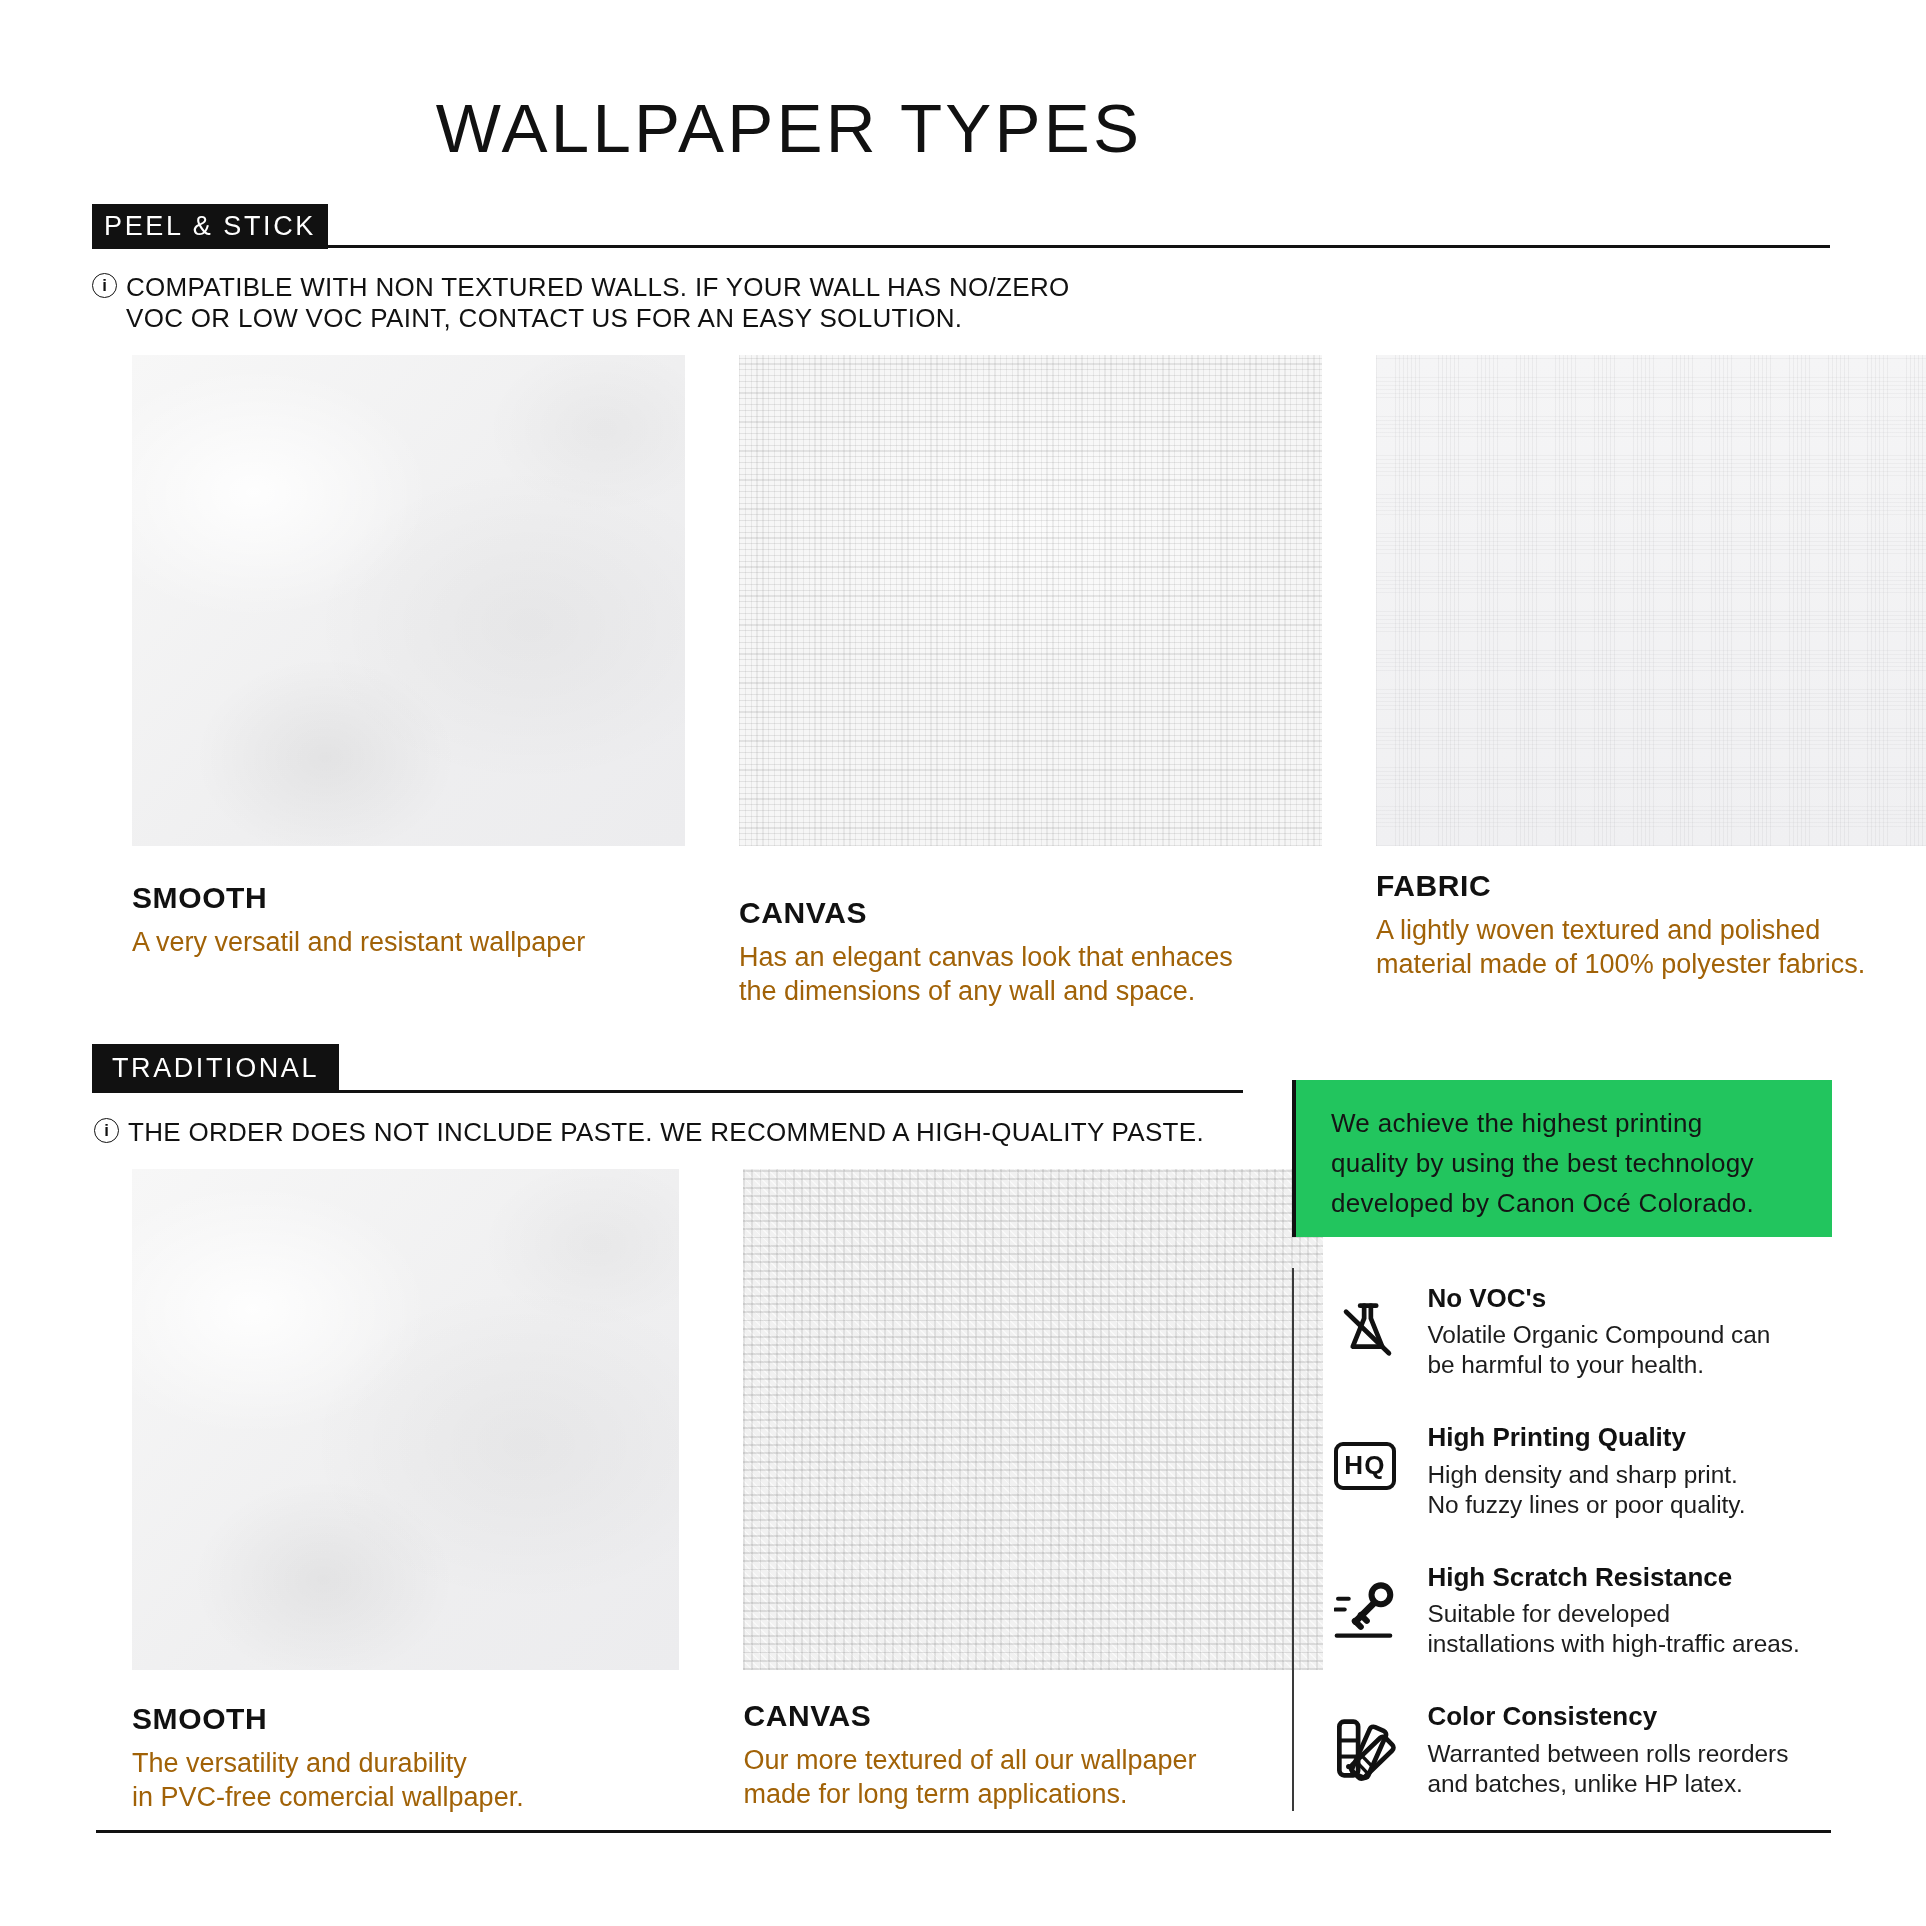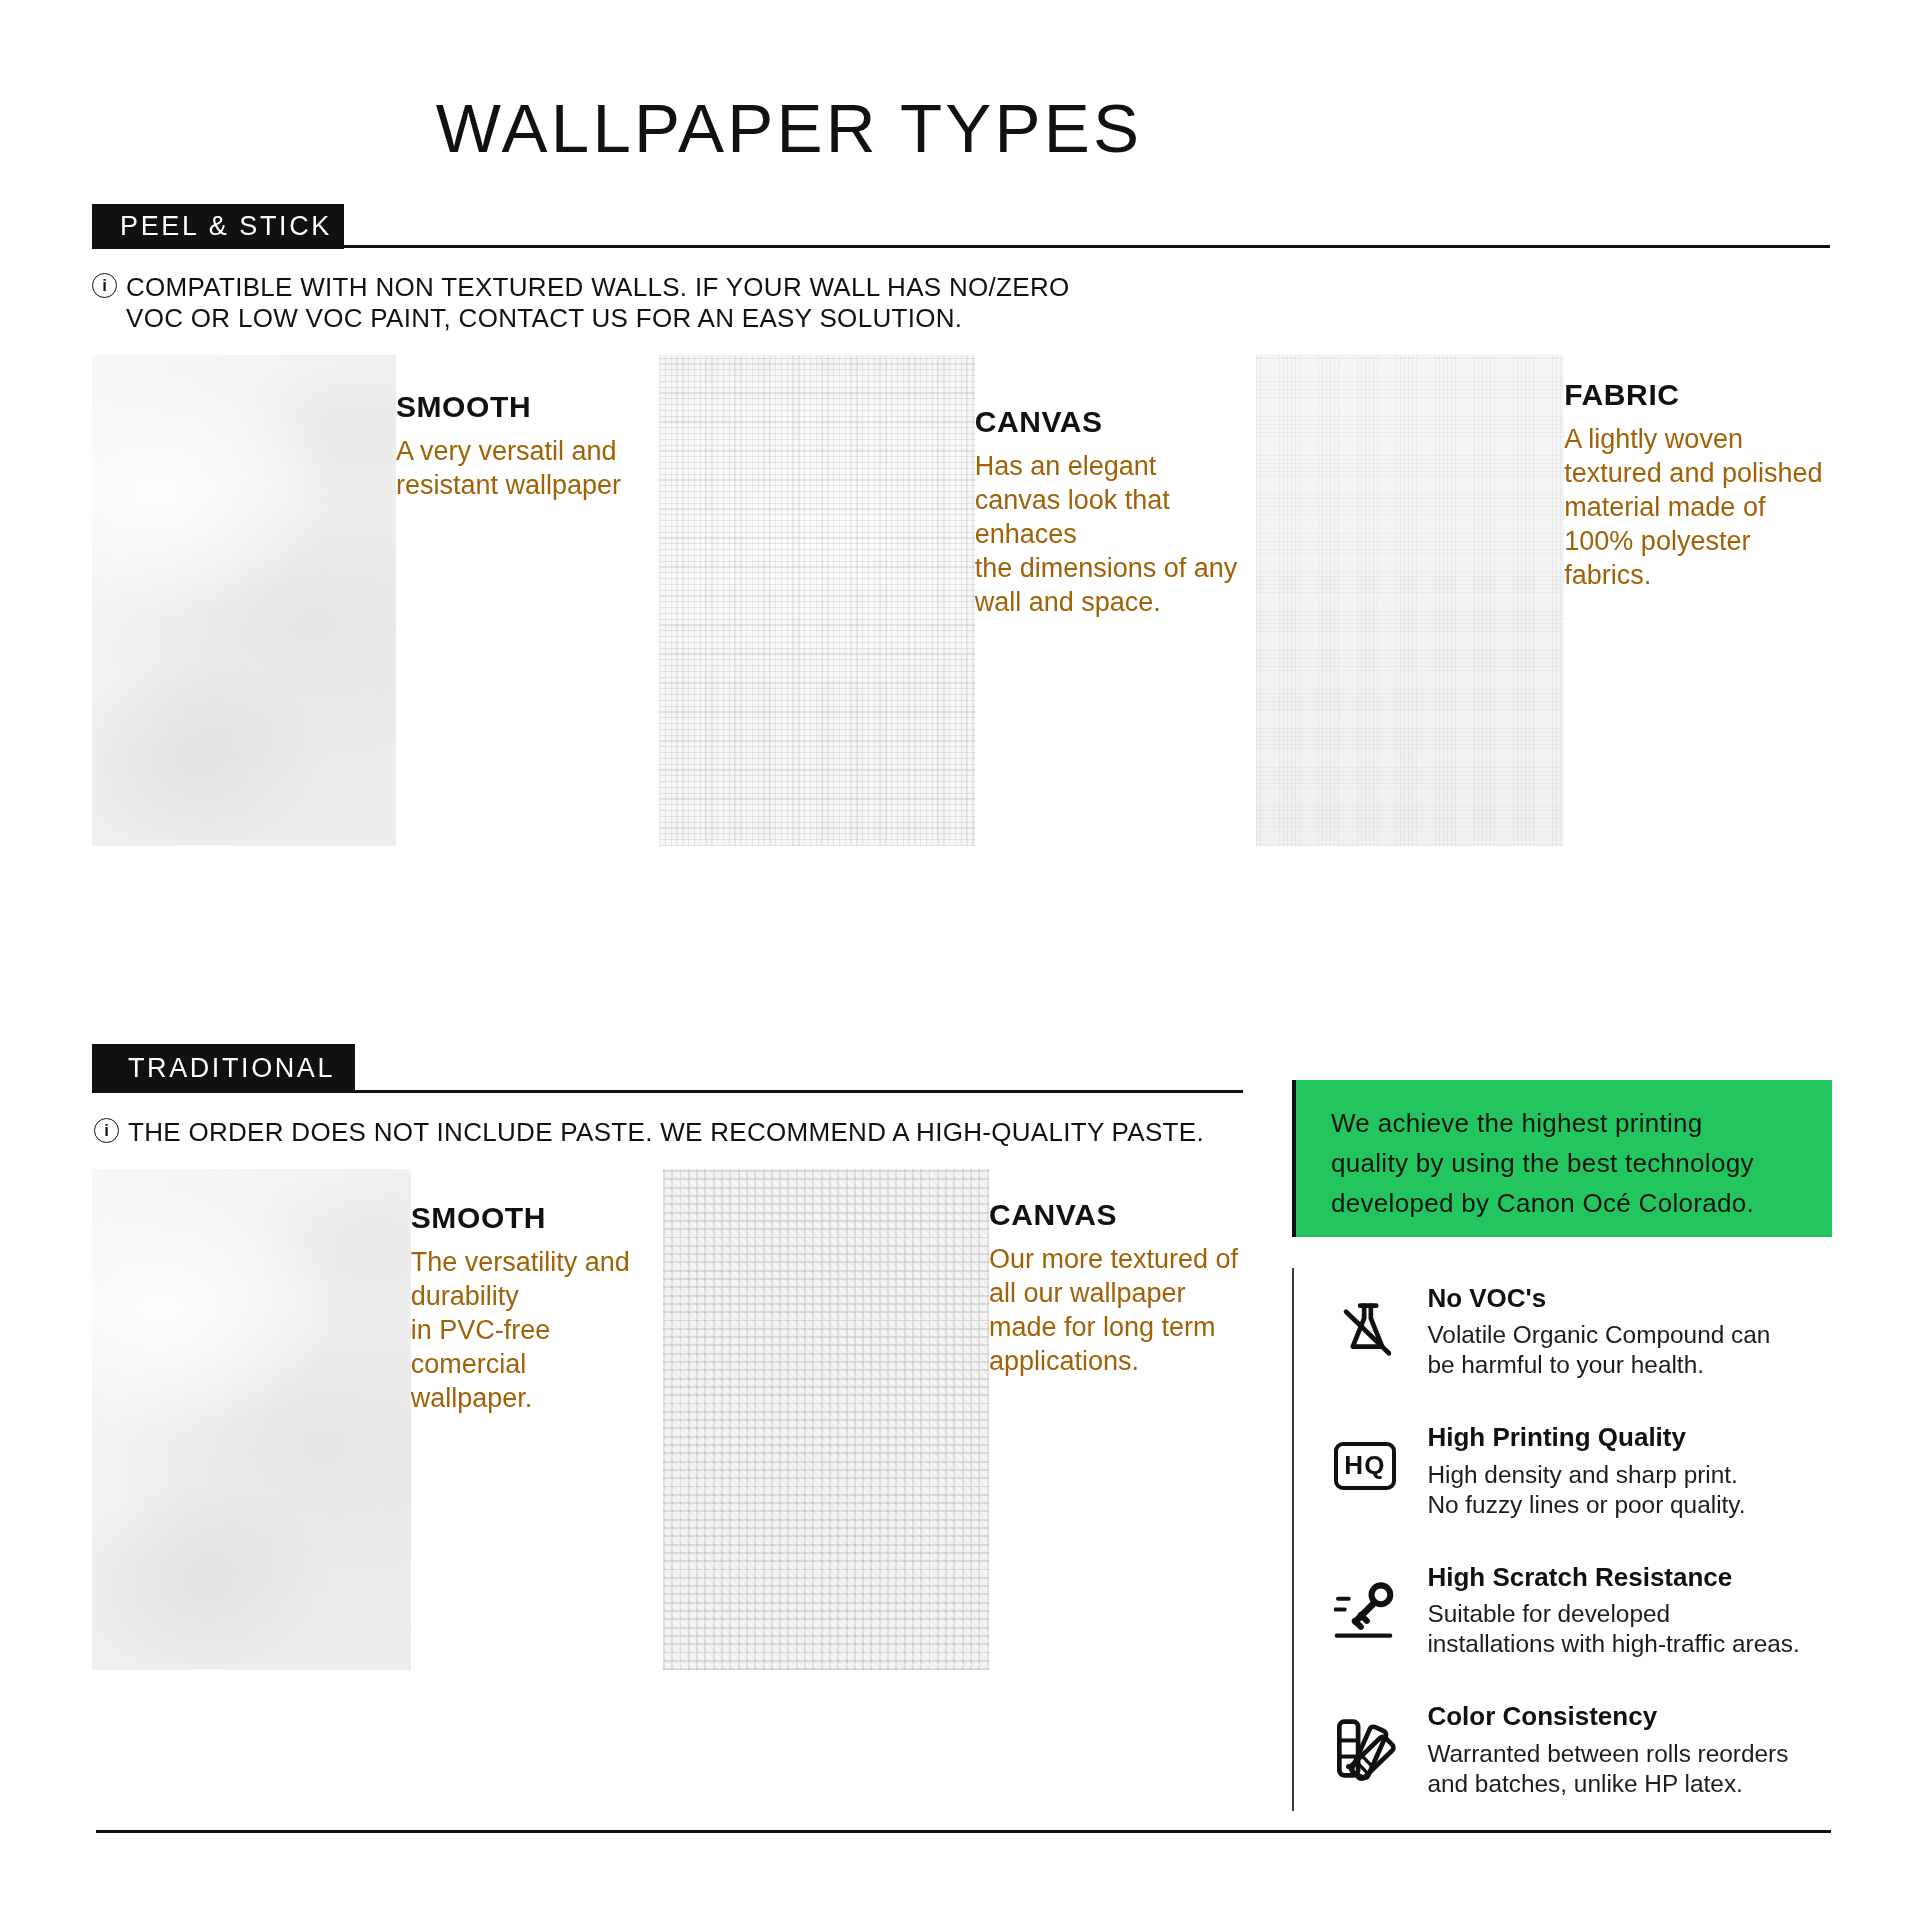--- a/index.html
+++ b/index.html
@@ -14,21 +14,21 @@
     position:absolute;left:789px;top:89px;transform:translateX(-50%);
     font-size:69px;font-weight:500;letter-spacing:3.2px;color:#111;
     white-space:nowrap;margin:0;
   }
 
   
   .badge{
     position:absolute;background:#111;color:#fff;
     font-size:27px;font-weight:500;letter-spacing:2.6px;
     display:flex;align-items:center;justify-content:center;
-    white-space:nowrap;z-index:2;padding-left:16px;
+    white-space:nowrap;z-index:2;
   }
   .badge.peel{left:92px;top:204px;width:236px;height:45px;}
   .badge.trad{left:92px;top:1044px;width:247px;height:49px;}
   .hrule{position:absolute;background:#111;}
   .rule-peel{left:92px;top:245px;width:1738px;height:3.2px;}
   .rule-trad{left:92px;top:1090px;width:1151px;height:3.2px;}
   .rule-bottom{left:96px;top:1830px;width:1735px;height:2.6px;}
 
   
   .note{position:absolute;display:flex;align-items:flex-start;}
@@ -38,21 +38,21 @@
     flex:0 0 auto;width:23px;height:23px;border:1.9px solid #111;border-radius:50%;
     display:flex;align-items:center;justify-content:center;
     font-size:16.7px;font-weight:600;margin-right:9px;margin-top:1.3px;color:#111;
   }
   .note-lines{font-size:26px;letter-spacing:0.3px;line-height:31px;color:#111;}
 
   
   .row{position:absolute;display:flex;}
   .row1{left:92px;top:355px;column-gap:14px;}
   .row2{left:92px;top:1169px;column-gap:24.4px;}
-  .col{display:flex;flex-direction:row;}
+  .col{display:flex;flex-direction:column;margin-left:40px;}
   .swatch{width:100%;}
   .row1 .swatch{height:491px;}
   .row2 .swatch{height:501px;}
 
   .swatch-name{font-size:30px;font-weight:600;letter-spacing:0.6px;margin:0 0 10.3px 0;color:#111;}
   .swatch-desc{font-size:27px;line-height:34px;color:#a16207;}
 
   
   .tex-smooth{
     background-color:#f2f2f3;

